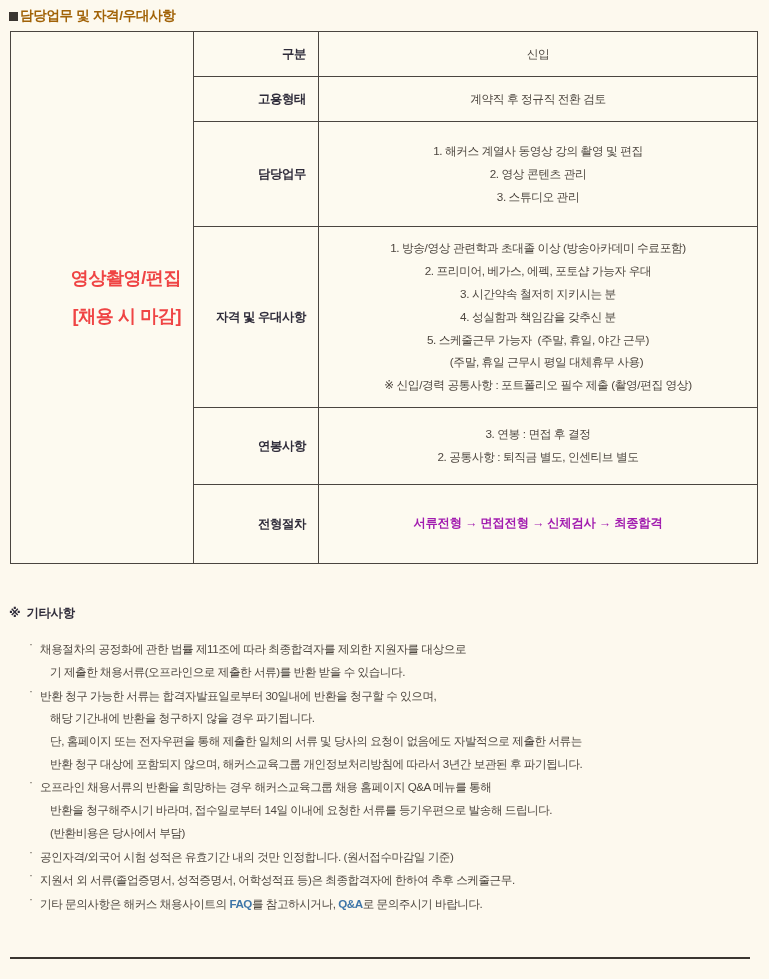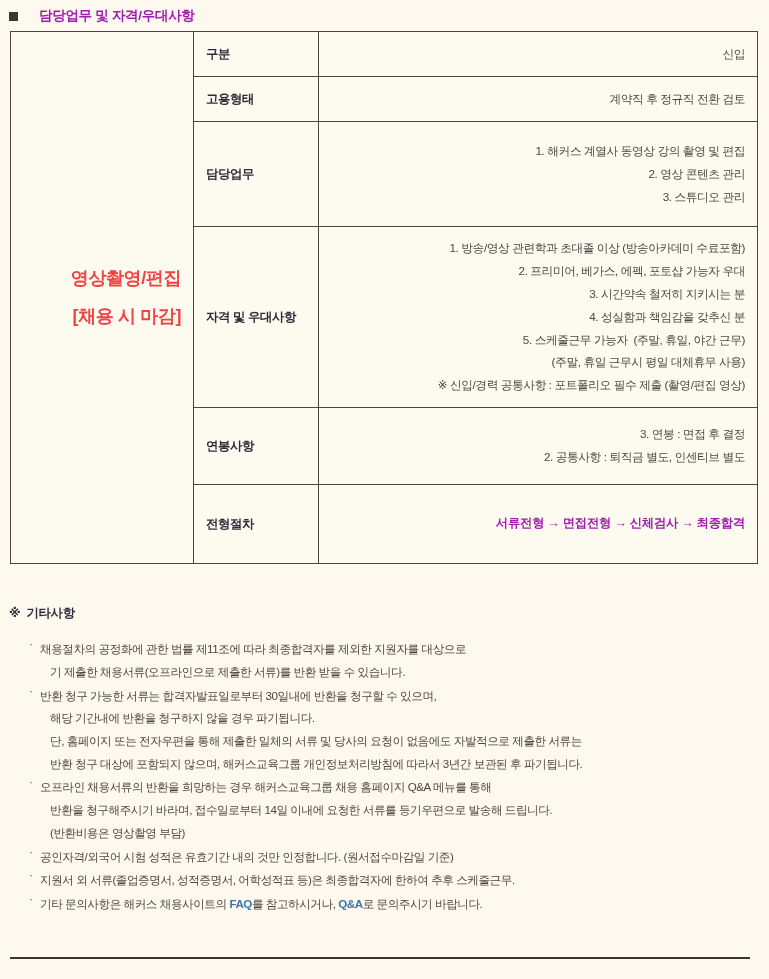--- a/index.html
+++ b/index.html
@@ -15,25 +15,25 @@
     color: #3b3530;
     -webkit-font-smoothing: antialiased;
     overflow: hidden;
     position: relative;
   }
 
   
   .section-heading {
     display: flex;
     align-items: center;
-    gap: 21px;
+    gap: 2px;
     padding: 7px 0 6px 9px;
     font-size: 13.5px;
     font-weight: bold;
-    color: #a21caf;
+    color: #a16207;
     letter-spacing: -0.3px;
   }
   .sq-bullet {
     width: 9px;
     height: 9px;
     background: #3a3631;
     display: inline-block;
     flex: 0 0 auto;
   }
 
@@ -58,28 +58,28 @@
     width: 158px;
     text-align: right;
     font-weight: bold;
     font-size: 18px;
     color: #ef4444;
     line-height: 2.1;
     letter-spacing: -0.4px;
   }
   td.col-label {
     width: 100px;
-    text-align: left;
+    text-align: right;
     font-weight: bold;
     font-size: 12.4px;
     color: #2f2c3a;
     letter-spacing: -0.4px;
   }
   td.col-value {
-    text-align: right;
+    text-align: center;
   }
   .val-line {
     white-space: pre;
     display: block;
   }
   .process-line {
     font-weight: bold;
     font-size: 12.3px;
     color: #a21caf;
     letter-spacing: -0.2px;
@@ -231,21 +231,21 @@
     </li>
     <li>
       <span class="note-line">반환 청구 가능한 서류는 합격자발표일로부터 30일내에 반환을 청구할 수 있으며,</span>
       <span class="note-line indent">해당 기간내에 반환을 청구하지 않을 경우 파기됩니다.</span>
       <span class="note-line indent2">단, 홈페이지 또는 전자우편을 통해 제출한 일체의 서류 및 당사의 요청이 없음에도 자발적으로 제출한 서류는</span>
       <span class="note-line indent2">반환 청구 대상에 포함되지 않으며, 해커스교육그룹 개인정보처리방침에 따라서 3년간 보관된 후 파기됩니다.</span>
     </li>
     <li>
       <span class="note-line">오프라인 채용서류의 반환을 희망하는 경우 해커스교육그룹 채용 홈페이지 Q&amp;A 메뉴를 통해</span>
       <span class="note-line indent">반환을 청구해주시기 바라며, 접수일로부터 14일 이내에 요청한 서류를 등기우편으로 발송해 드립니다.</span>
-      <span class="note-line indent">(반환비용은 영상촬영 부담)</span>
+      <span class="note-line indent">(반환비용은 당사에서 부담)</span>
     </li>
     <li>
       <span class="note-line">공인자격/외국어 시험 성적은 유효기간 내의 것만 인정합니다. (원서접수마감일 기준)</span>
     </li>
     <li>
       <span class="note-line">지원서 외 서류(졸업증명서, 성적증명서, 어학성적표 등)은 최종합격자에 한하여 추후 스케줄근무.</span>
     </li>
     <li>
       <span class="note-line"><span>기타 문의사항은 해커스 채용사이트의 </span><a class="lnk" href="#">FAQ</a><span>를 참고하시거나, </span><a class="lnk" href="#">Q&amp;A</a><span>로 문의주시기 바랍니다.</span></span>
     </li>

